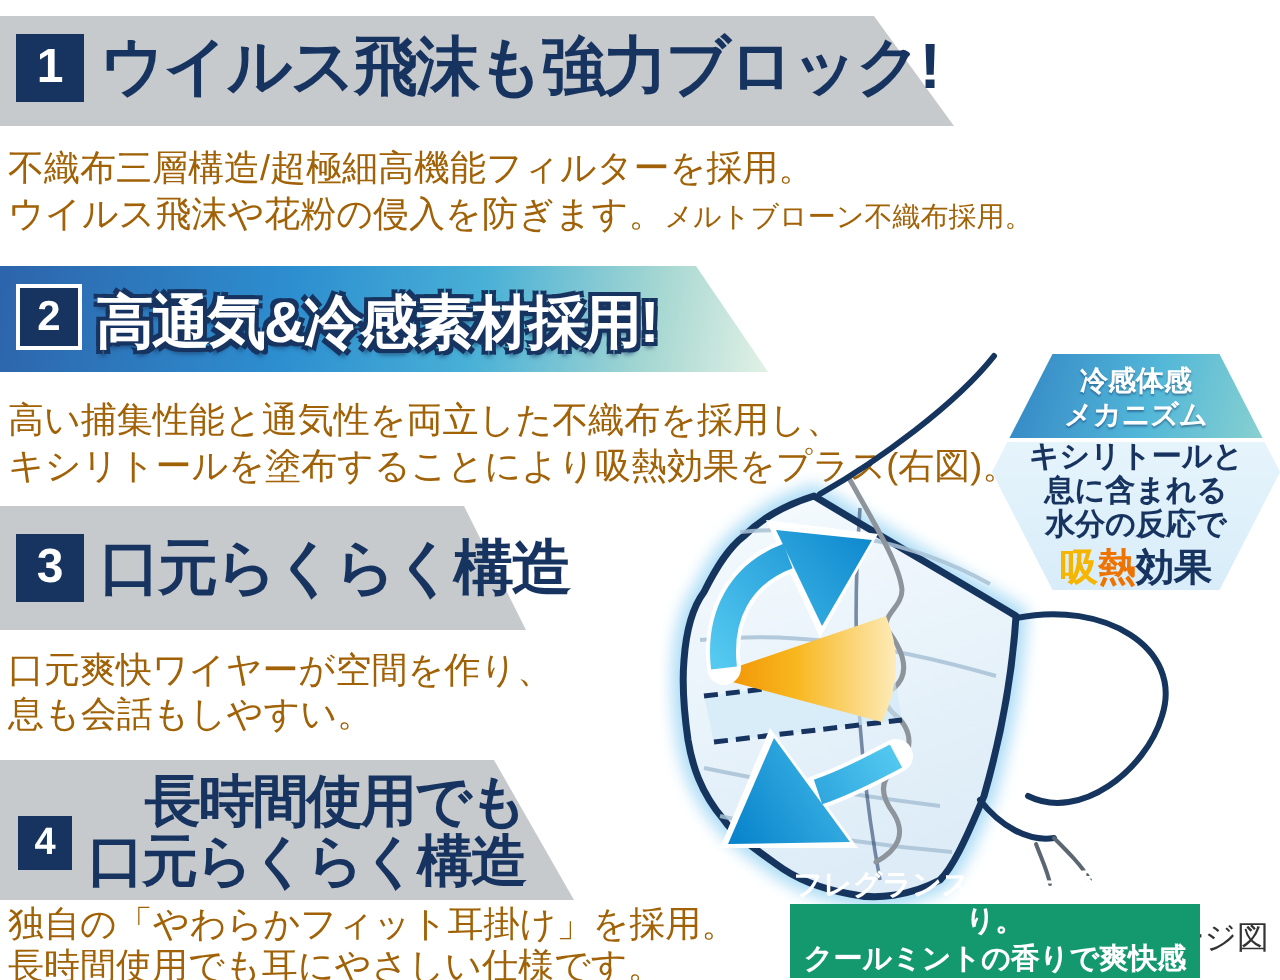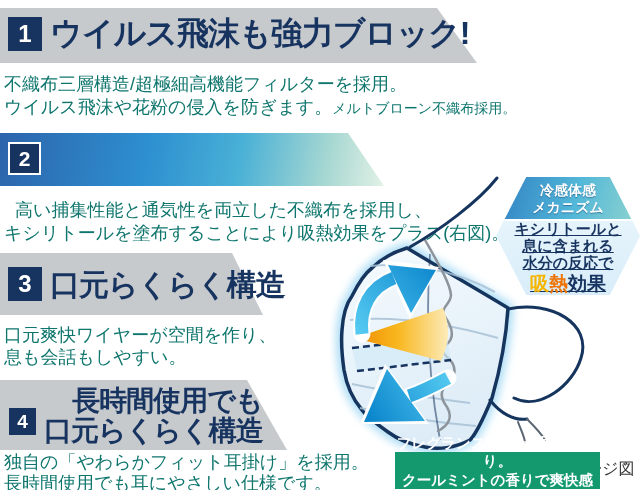--- a/index.html
+++ b/index.html
@@ -23,39 +23,39 @@
   .badge3{left:8px;top:267px;width:34px;height:34px;font-size:24px;}
   .badge4{left:9px;top:408px;width:27px;height:27px;font-size:19px;}
 
   .h{position:absolute;font-weight:900;color:#17335f;letter-spacing:-1px;white-space:nowrap;line-height:1;}
   .h1{left:50px;top:17px;font-size:32px;}
   .h2{left:48px;top:148px;font-size:29px;color:#fff;
       text-shadow:-2px -2px 0 #17335f,2px -2px 0 #17335f,-2px 2px 0 #17335f,2px 2px 0 #17335f,0 3px 2px rgba(23,51,95,.6);}
   .h3{left:50px;top:270px;font-size:30px;}
   .h4{left:44px;top:386px;font-size:28px;line-height:1.08;text-align:right;}
 
-  .body{position:absolute;font-size:18px;color:#0f766e;white-space:nowrap;line-height:1.2;}
+  .body{position:absolute;font-size:18px;color:#a16207;white-space:nowrap;line-height:1.2;}
   .b1a{left:4px;top:74px;}  .b1b{left:4px;top:97px;}
-  .b2a{left:15px;top:200px;} .b2b{left:4px;top:223px;}
+  .b2a{left:4px;top:200px;} .b2b{left:4px;top:223px;}
   .b3a{left:4px;top:325px;} .b3b{left:4px;top:347px;}
   .b4a{left:4px;top:452px;} .b4b{left:4px;top:473px;}
   .small{font-size:14px;}
 
   .diagram{position:absolute;left:330px;top:170px;width:310px;height:285px;}
 
   .hex{position:absolute;left:496px;top:177px;width:144px;height:118px;
     clip-path:polygon(21% 0,79% 0,100% 50%,79% 100%,21% 100%,0 50%);
     background:linear-gradient(180deg,#eef8fd,#d8edf9);
     filter:drop-shadow(0 1px 2px rgba(40,90,140,.55));
     display:flex;flex-direction:column;text-align:center;}
   .hex-top{width:100%;padding:5px 0 3px;background:linear-gradient(105deg,#2f7fc2 0%,#52b7d8 55%,#8fd4cf 100%);
     color:#fff;font-weight:bold;font-size:14px;line-height:1.2;border-bottom:2px solid #fff;box-sizing:border-box;
     text-shadow:0 1px 1px rgba(20,60,110,.5);}
-  .hex-bottom{flex:1;display:flex;flex-direction:column;justify-content:center;
-    color:#17335f;font-weight:bold;font-size:15px;line-height:1.12;text-decoration:underline;}
+  .hex-bottom{flex:1;display:flex;flex-direction:column;justify-content:space-between;
+    color:#17335f;font-weight:bold;font-size:15px;line-height:1.12;}
   .hex-effect{font-size:19px;font-weight:900;letter-spacing:0;margin-top:1px;}
 
   .caption{position:absolute;left:540px;top:459px;font-size:16px;color:#333;white-space:nowrap;}
 
   .fragrance{position:absolute;left:395px;top:452px;width:205px;height:37px;background:#14996f;
     color:#fff;font-weight:bold;font-size:14.5px;line-height:1.25;
     display:flex;flex-direction:column;justify-content:center;text-align:center;}
 </style>
 </head>
 <body>
@@ -63,20 +63,21 @@
 <div class="canvas">
 
   <div class="bar gray bar1"></div>
   <div class="badge badge1">1</div>
   <div class="h h1">ウイルス飛沫も強力ブロック!</div>
   <div class="body b1a">不織布三層構造/超極細高機能フィルターを採用。</div>
   <div class="body b1b"><span>ウイルス飛沫や花粉の侵入を防ぎます。</span><span class="small">メルトブローン不織布採用。</span></div>
 
   <div class="bar bar2"></div>
   <div class="badge badge2">2</div>
+  <div class="h h2">高通気&amp;冷感素材採用!</div>
   <div class="body b2a">高い捕集性能と通気性を両立した不織布を採用し、</div>
   <div class="body b2b">キシリトールを塗布することにより吸熱効果をプラス(右図)。</div>
 
   <div class="bar gray bar3"></div>
   <div class="badge badge3">3</div>
   <div class="h h3">口元らくらく構造</div>
   <div class="body b3a">口元爽快ワイヤーが空間を作り、</div>
   <div class="body b3b">息も会話もしやすい。</div>
 
   <div class="bar gray bar4"></div>

